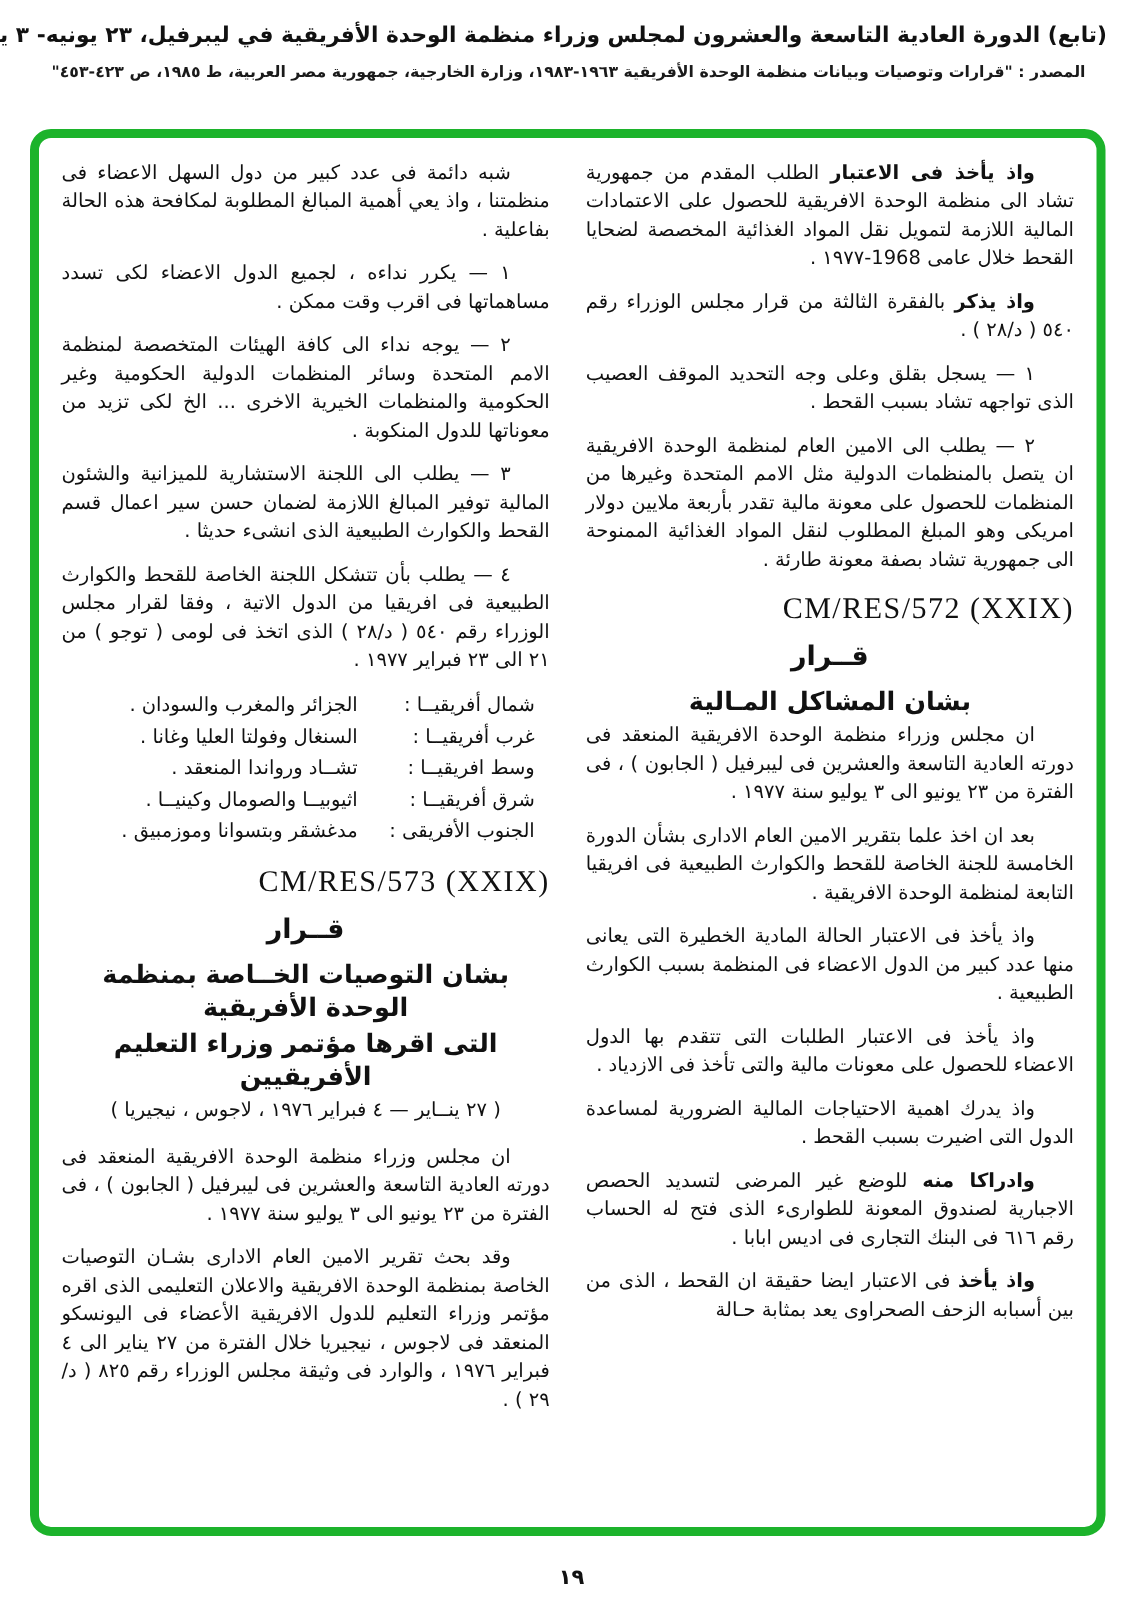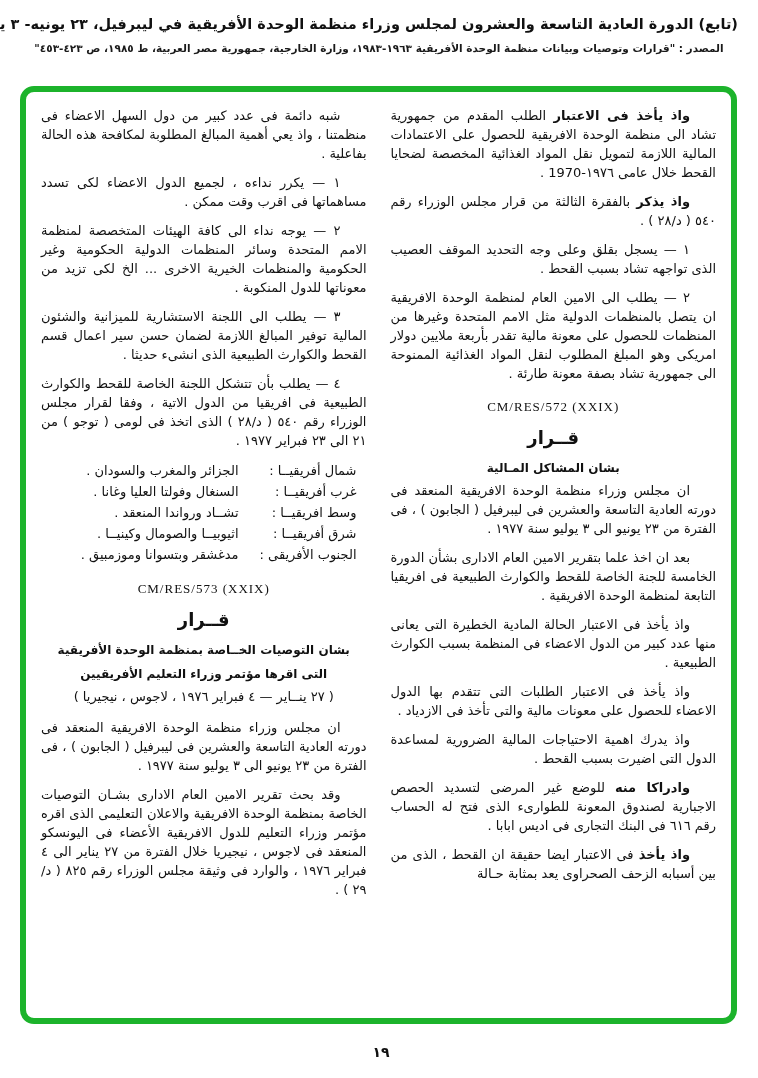--- a/index.html
+++ b/index.html
@@ -66,38 +66,38 @@
   }
 
   .para {
     margin: 0 0 10px 0;
     text-indent: 26px;
   }
   .para b.lead { font-weight: bold; }
 
   .res-id {
     direction: ltr;
-    text-align: center;
+    text-align: right;
     font-family: "Liberation Serif", serif;
-    font-size: 13px;
+    font-size: 20px;
     letter-spacing: 1px;
     margin: 14px 0 10px 0;
   }
 
   .res-title {
     text-align: center;
     font-weight: bold;
     font-size: 18px;
     margin: 12px 0 10px 0;
     text-indent: 0;
   }
   .res-subtitle {
     text-align: center;
     font-weight: bold;
-    font-size: 12px;
+    font-size: 17px;
     line-height: 22px;
     margin: 0 0 2px 0;
     text-indent: 0;
   }
   .res-subnote {
     text-align: center;
     font-size: 13px;
     margin: 0 0 12px 0;
     text-indent: 0;
   }
@@ -134,21 +134,21 @@
 
   <div class="header">
     <div class="header-title">(تابع) الدورة العادية التاسعة والعشرون لمجلس وزراء منظمة الوحدة الأفريقية في ليبرفيل، ٢٣ يونيه- ٣ يوليه ١٩٧٧</div>
     <div class="header-source">المصدر : "قرارات وتوصيات وبيانات منظمة الوحدة الأفريقية ١٩٦٣-١٩٨٣، وزارة الخارجية، جمهورية مصر العربية، ط ١٩٨٥، ص ٤٢٣-٤٥٣"</div>
   </div>
 
   <div class="content-box">
     <div class="columns">
 
       <div class="col">
-        <p class="para"><b class="lead">واذ يأخذ فى الاعتبار</b> <span>الطلب المقدم من جمهورية تشاد الى منظمة الوحدة الافريقية للحصول على الاعتمادات المالية اللازمة لتمويل نقل المواد الغذائية المخصصة لضحايا القحط خلال عامى ١٩٧٦-1970 .</span></p>
+        <p class="para"><b class="lead">واذ يأخذ فى الاعتبار</b> <span>الطلب المقدم من جمهورية تشاد الى منظمة الوحدة الافريقية للحصول على الاعتمادات المالية اللازمة لتمويل نقل المواد الغذائية المخصصة لضحايا القحط خلال عامى 1968-١٩٧٧ .</span></p>
         <p class="para"><b class="lead">واذ يذكر</b> <span>بالفقرة الثالثة من قرار مجلس الوزراء رقم ٥٤٠ ( د/٢٨ ) .</span></p>
         <p class="para">١ — يسجل بقلق وعلى وجه التحديد الموقف العصيب الذى تواجهه تشاد بسبب القحط .</p>
         <p class="para">٢ — يطلب الى الامين العام لمنظمة الوحدة الافريقية ان يتصل بالمنظمات الدولية مثل الامم المتحدة وغيرها من المنظمات للحصول على معونة مالية تقدر بأربعة ملايين دولار امريكى وهو المبلغ المطلوب لنقل المواد الغذائية الممنوحة الى جمهورية تشاد بصفة معونة طارئة .</p>
         <div class="res-id">CM/RES/572 (XXIX)</div>
         <p class="res-title">قــرار</p>
         <p class="res-subtitle">بشان المشاكل المـالية</p>
         <p class="para">ان مجلس وزراء منظمة الوحدة الافريقية المنعقد فى دورته العادية التاسعة والعشرين فى ليبرفيل ( الجابون ) ، فى الفترة من ٢٣ يونيو الى ٣ يوليو سنة ١٩٧٧ .</p>
         <p class="para">بعد ان اخذ علما بتقرير الامين العام الادارى بشأن الدورة الخامسة للجنة الخاصة للقحط والكوارث الطبيعية فى افريقيا التابعة لمنظمة الوحدة الافريقية .</p>
         <p class="para">واذ يأخذ فى الاعتبار الحالة المادية الخطيرة التى يعانى منها عدد كبير من الدول الاعضاء فى المنظمة بسبب الكوارث الطبيعية .</p>
         <p class="para">واذ يأخذ فى الاعتبار الطلبات التى تتقدم بها الدول الاعضاء للحصول على معونات مالية والتى تأخذ فى الازدياد .</p>

